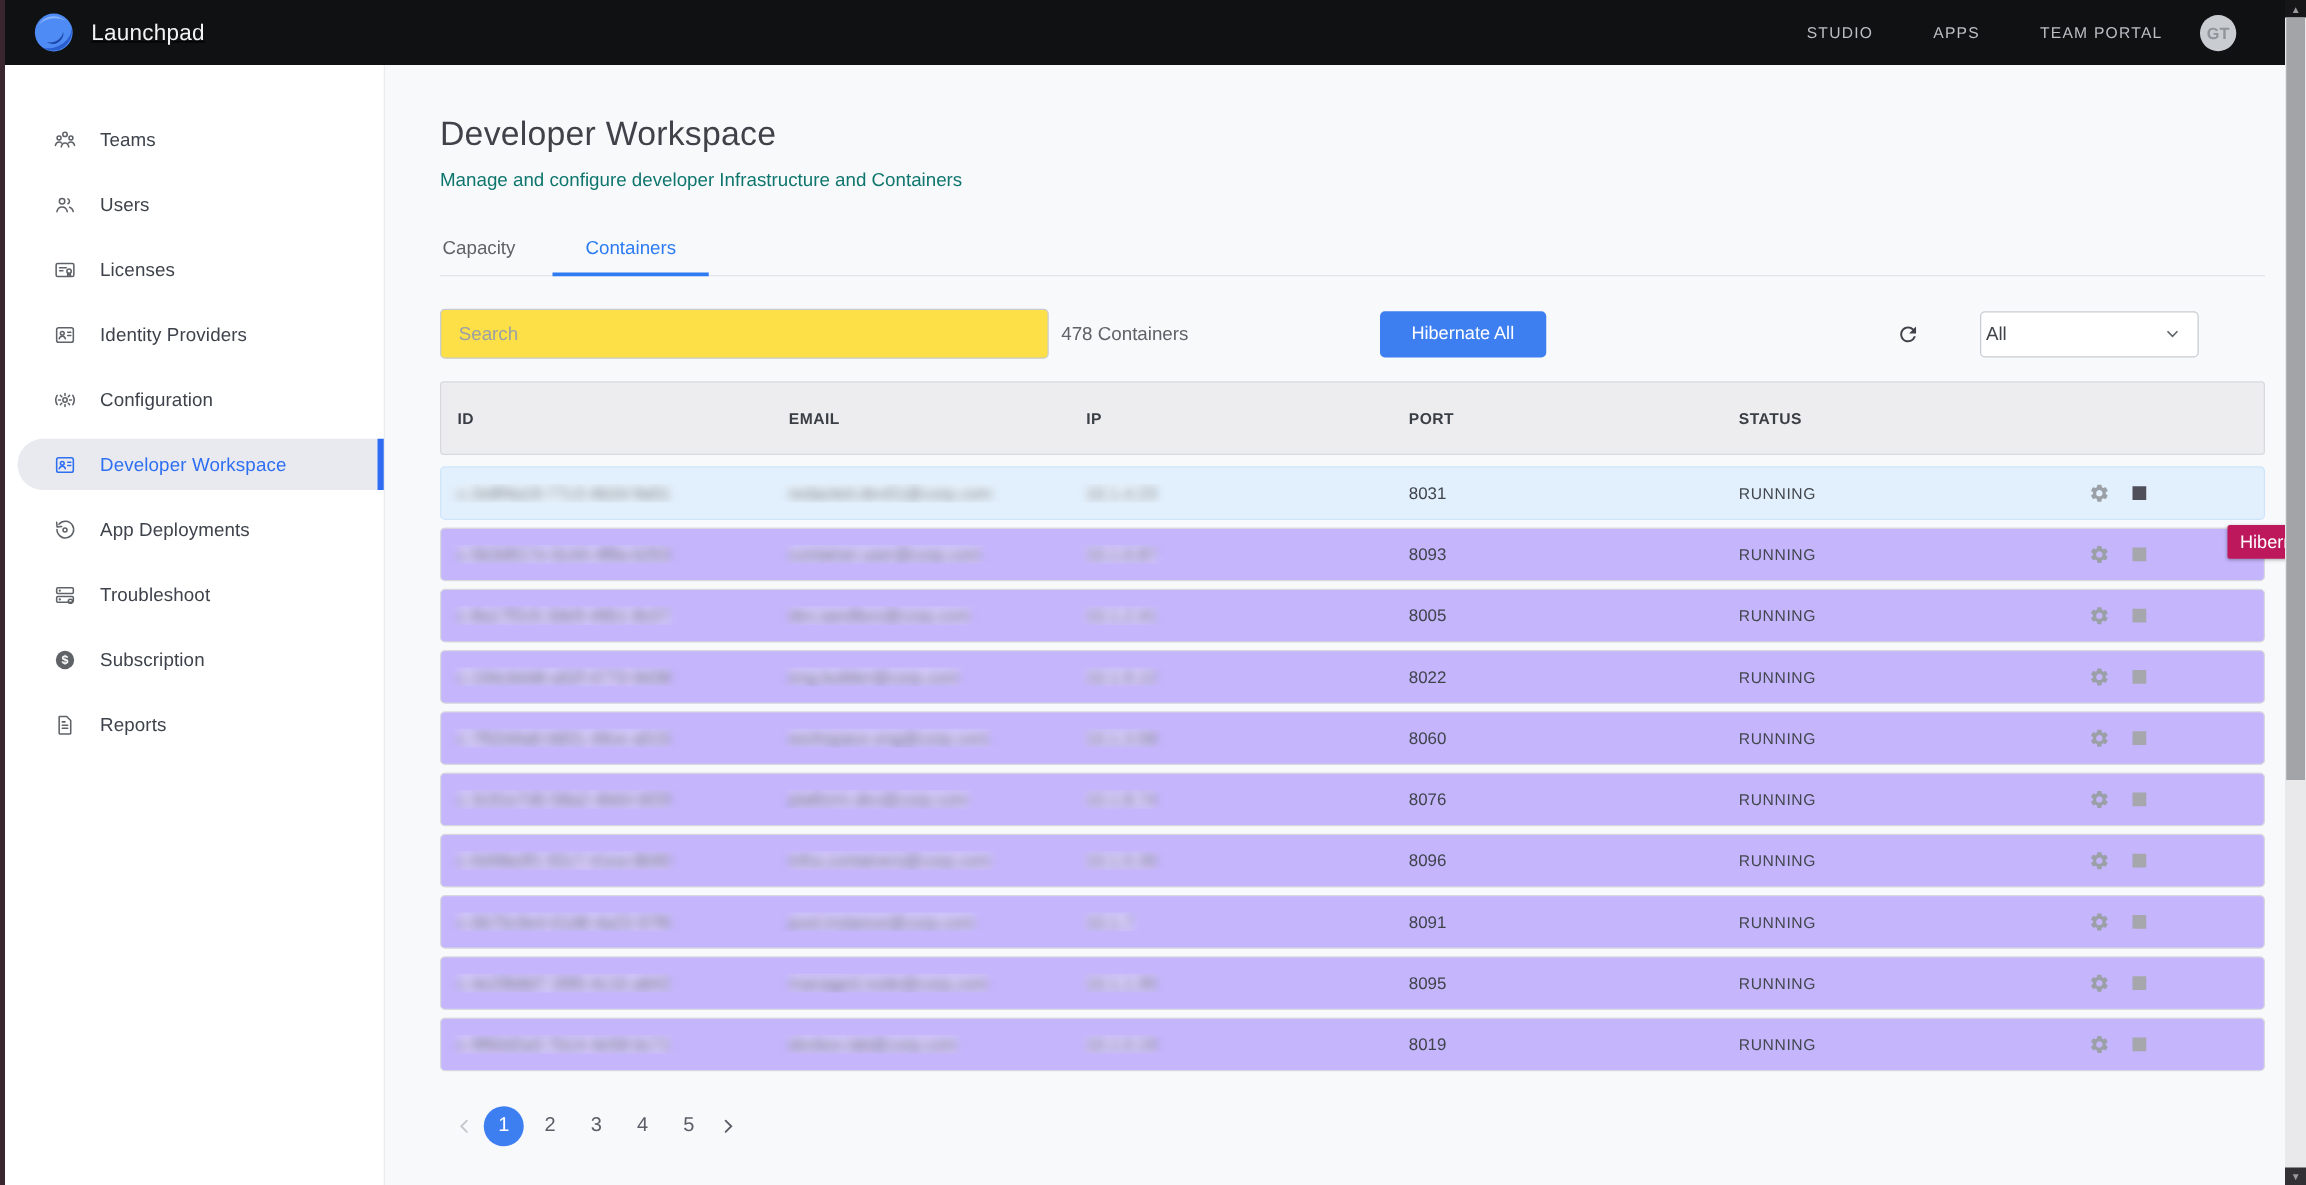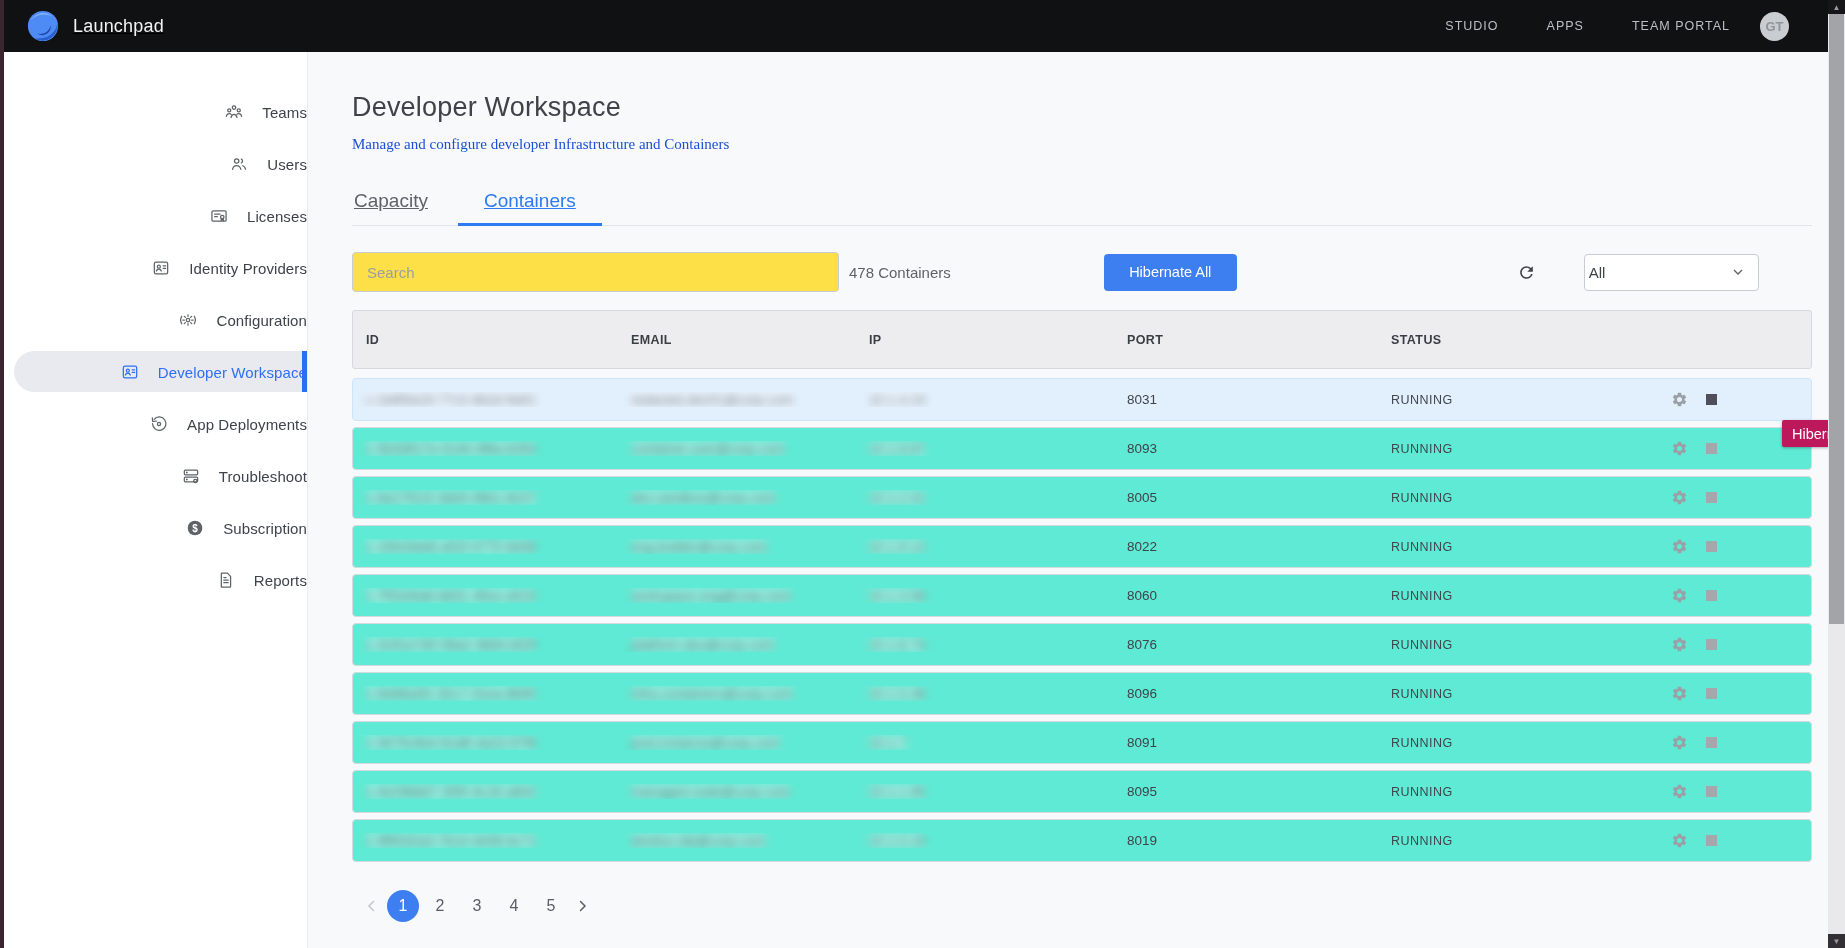--- a/index.html
+++ b/index.html
@@ -13,57 +13,57 @@
   .brand { display:flex; align-items:center; gap:13px;text-decoration:underline; }
   .logo { width:34px; height:34px; display:inline-flex; }
   .app-title { color:#f2f3f4; font-size:18px; letter-spacing:.2px; }
   .topnav { margin-left:auto; display:flex; align-items:center; gap:48px; }
   .topnav .nav-item { color:#bcbfc4; font-size:12.5px; letter-spacing:1px; cursor:pointer; }
   .avatar { width:29px; height:29px; border-radius:50%; background:#c9cdd1; color:#8f959b; font-size:13px; font-weight:bold; display:flex; align-items:center; justify-content:center; margin-left:30px; margin-right:18px; }
 
   
   .app { display:flex; height:896px; }
   .sidebar { width:308px; background:#ffffff; border-right:1px solid #ececee; padding-top:34px; flex:none; }
-  .side-item { height:52px; display:flex; align-items:center; padding-left:42px; cursor:pointer; color:#3e434b; position:relative;justify-content:flex-end; }
+  .side-item { height:52px; display:flex; align-items:center; padding-left:42px; cursor:pointer; color:#3e434b; position:relative; }
   .side-item .icn { width:20px; height:20px; color:#5f6368; display:inline-flex; flex:none; }
   .side-item .lbl { margin-left:18px; font-size:15px; font-weight:500; letter-spacing:.1px; }
   .side-item.active { color:#2e6ff2; }
   .side-item.active .icn { color:#2e6ff2; }
   .side-item.active .pill { position:absolute; left:14px; right:5px; top:5px; bottom:6px; background:#e9eaef; border-radius:21px 0 0 21px; z-index:0; }
   .side-item.active .bar { position:absolute; right:0; top:5px; bottom:6px; width:5px; background:#2f6bf3; z-index:1; }
   .side-item > * { position:relative; z-index:2; }
 
   .main { flex:1; padding:40px 33px 0 44px; position:relative; }
 
   h1 { font-size:27px; font-weight:500; color:#3f4349; letter-spacing:.2px; }
-  .subtitle { margin-top:13px; font-size:15px; color:#1d4ed8;font-family:Liberation Serif, serif; }
+  .subtitle { margin-top:13px; font-size:15px; color:#0f766e; }
 
   
   .tabs { margin-top:26px; display:flex; border-bottom:1px solid #e3e4e8; }
-  .tab { padding:11px 26px 13px; font-size:19px; font-weight:500; color:#5f6368; cursor:pointer; position:relative;text-decoration:underline; }
+  .tab { padding:11px 26px 13px; font-size:15px; font-weight:500; color:#5f6368; cursor:pointer; position:relative; }
   .tab:first-child { padding-left:2px; padding-right:30px; }
   .tab.active { color:#2c7bf2; }
   .tab.active::after { content:""; position:absolute; left:0; right:0; bottom:-1px; height:3px; background:#2c7bf2; }
 
   
   .toolbar { margin-top:26px; display:flex; align-items:center; }
   .search { width:487px; height:40px; border:1px solid #c7cbd2; border-radius:4px; background:#fde047; padding:0 14px; font-size:15px; color:#3f4349; outline:none; font-family:inherit; }
   .search::placeholder { color:#9aa0a6; }
   .count { margin-left:10px; font-size:15px; color:#5f6368; white-space:nowrap; }
   .btn-primary { margin-left:153px; width:133px; height:37px; background:#3d7ff1; color:#fff; border:none; border-radius:4px; font-size:14.5px; font-family:inherit; cursor:pointer; }
   .refresh { margin-left:280px; width:19px; height:19px; color:#3f4349; cursor:pointer; display:inline-flex; }
   .select { margin-left:48px; width:175px; height:37px; background:#fff; border:1px solid #c7cbd2; border-radius:4px; display:flex; align-items:center; padding:0 12px 0 4px; font-size:15px; color:#3f4349; cursor:pointer; }
   .select .chev { margin-left:auto; width:16px; height:16px; color:#5f6368; display:inline-flex; }
 
   
   .grid { display:grid; grid-template-columns:265px 238px 258px 264px 1fr 150px; align-items:center; }
   .thead { margin-top:18px; height:59px; background:#ededf0; border:1px solid #d8d9dd; border-radius:3px; }
   .thead .th { font-size:12.5px; font-weight:bold; color:#3a3e45; letter-spacing:.4px; padding-left:13px; }
   .rows { margin-top:9px; }
-  .row { height:43px; background:#5eead4; border:1px solid #d8d9dd; border-radius:4px; margin-bottom:6px; cursor:pointer; }
+  .row { height:43px; background:#c4b5fd; border:1px solid #d8d9dd; border-radius:4px; margin-bottom:6px; cursor:pointer; }
   .row.hl { background:#e2f0fd; border-color:#cde4fa; }
   .cell { font-size:13.5px; color:#3f434a; padding-left:13px; white-space:nowrap; overflow:hidden; }
   .masked { filter:blur(4px); opacity:.78; display:inline-block; background:rgba(255,255,255,.5); border-radius:2px; }
   .status { font-size:12.5px; font-weight:500; letter-spacing:.5px; color:#42464d; }
   .actions { display:flex; align-items:center; gap:18px; padding-left:10px; }
   .gear-btn { width:17px; height:17px; color:#9aa0a6; cursor:pointer; display:inline-flex; }
   .stop-btn { width:11px; height:11px; background:#a6a7ac; cursor:pointer; }
   .row.hl .stop-btn { background:#4f4f59; }
 
   

